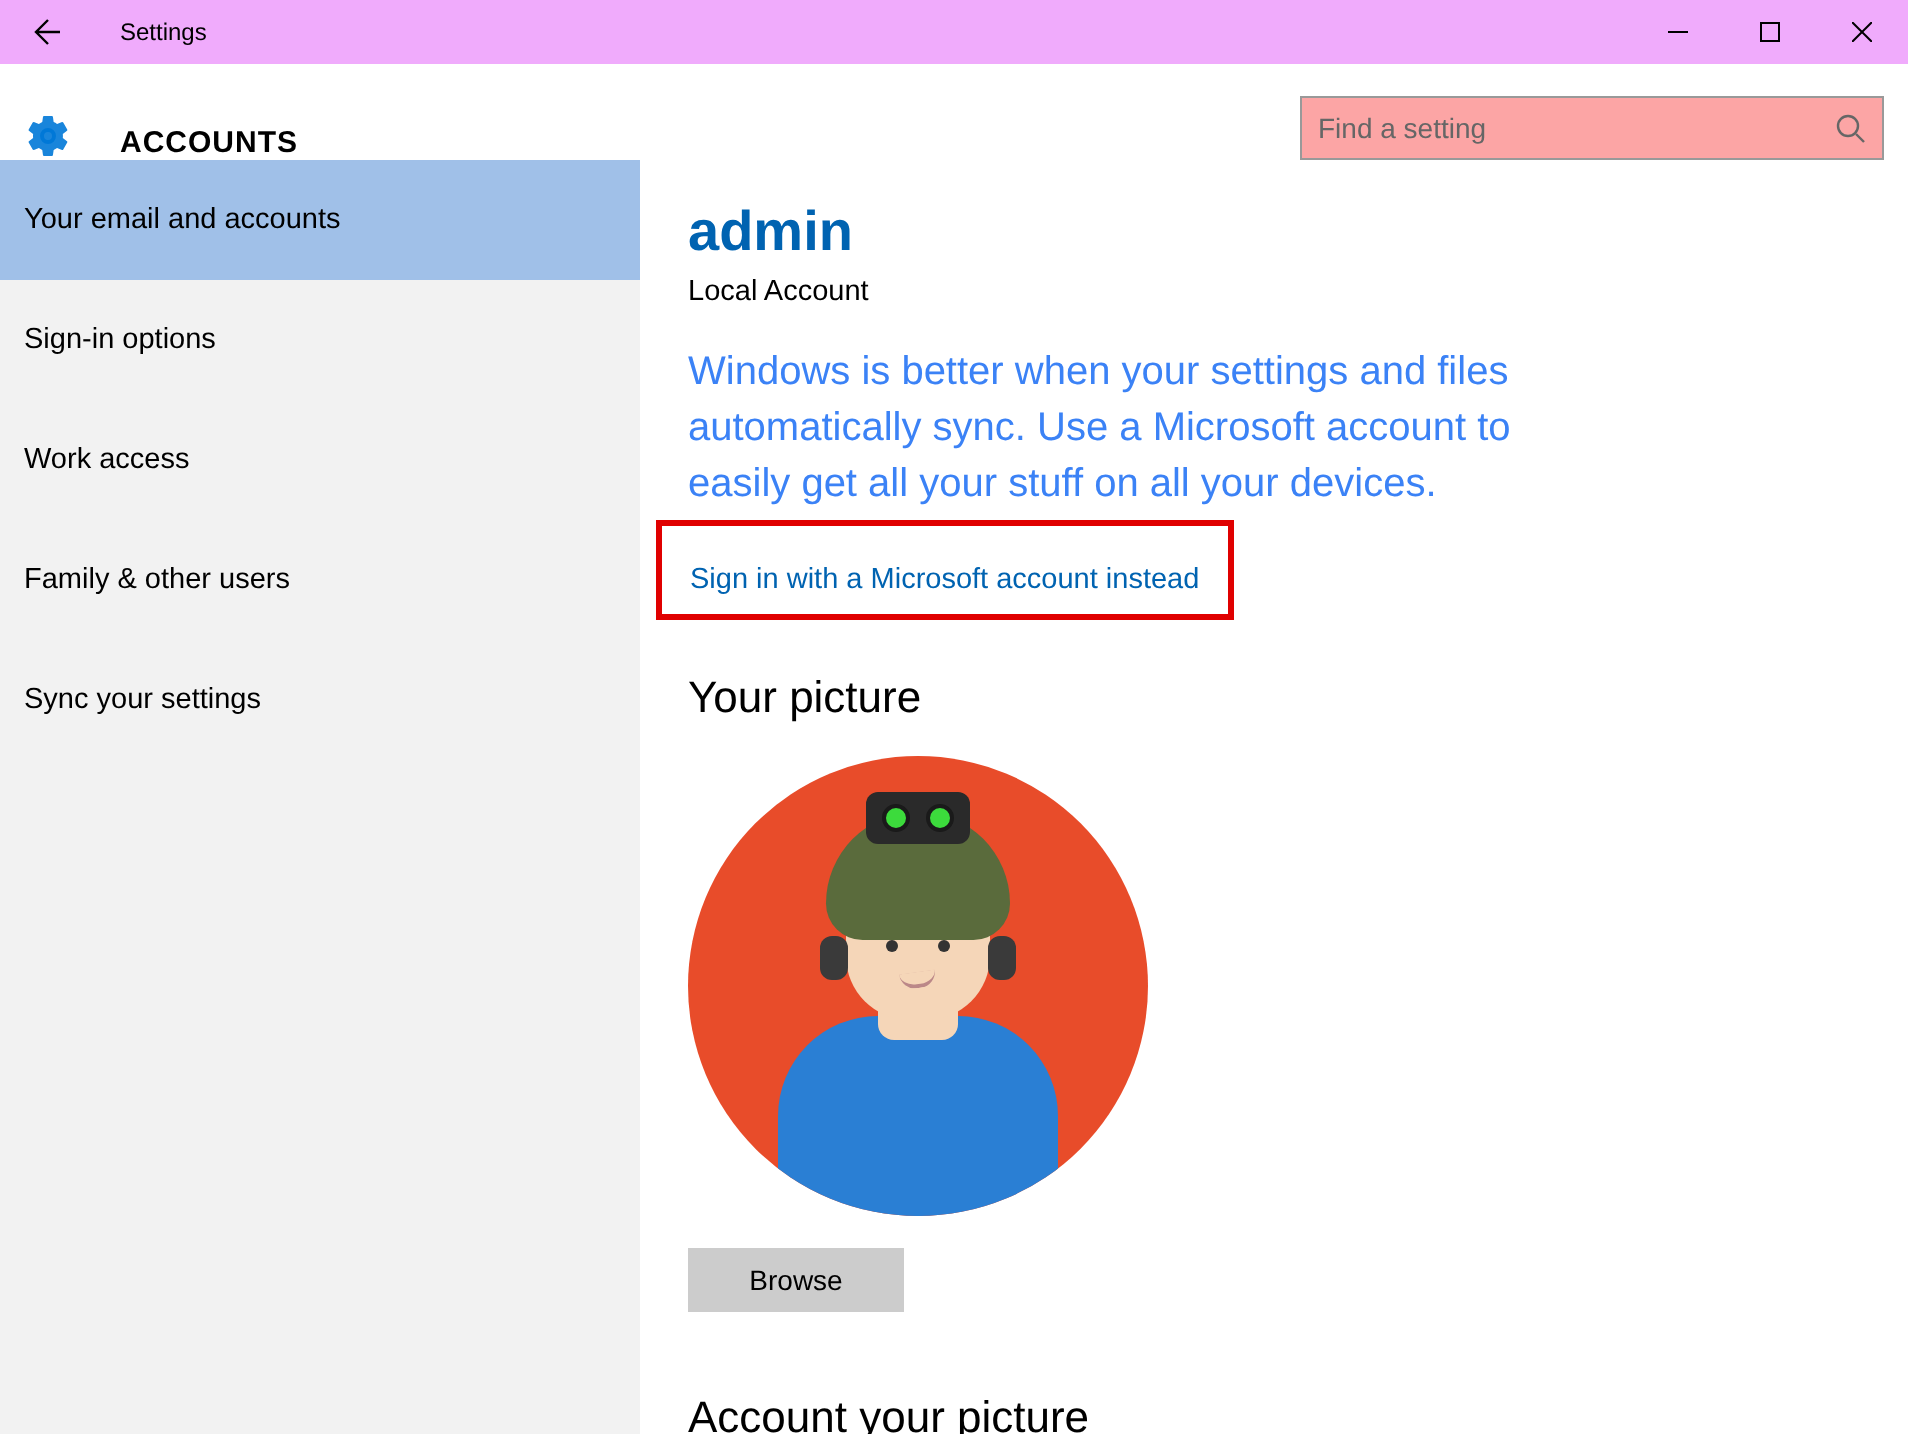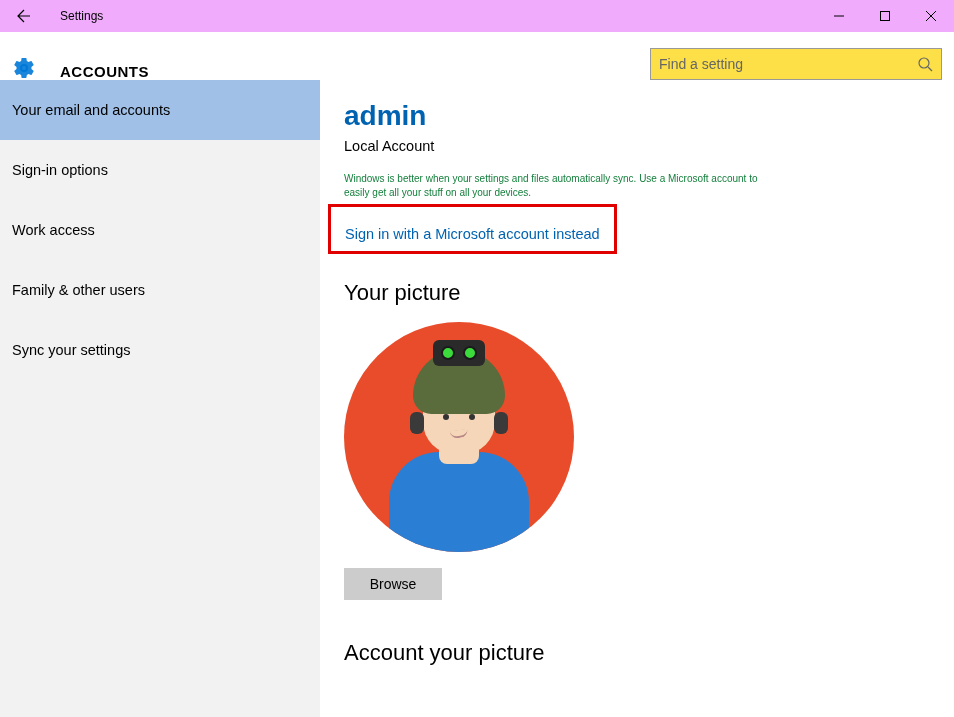--- a/index.html
+++ b/index.html
@@ -69,21 +69,21 @@
     }
     .search-box {
       margin-left: auto;
       margin-right: 0;
       width: 292px;
       height: 32px;
       border: 1px solid #999;
       display: flex;
       align-items: center;
       padding: 0 8px;
-      background: #fde047;
+      background: #fca5a5;
     }
     .search-box input {
       flex: 1;
       border: none;
       outline: none;
       font-size: 14px;
       color: #666;
       background: transparent;
     }
     .search-box input::placeholder {
@@ -124,22 +124,22 @@
       font-weight: 700;
       color: #0063b1;
       margin-bottom: 4px;
     }
     .account-type, .account-role {
       font-size: 14.5px;
       color: #000;
       line-height: 1.4;
     }
     .description {
-      font-size: 10px;
-      color: #15803d;
+      font-size: 20px;
+      color: #3b82f6;
       margin-top: 16px;
       line-height: 1.4;
       max-width: 440px;
     }
     .highlight-box {
       border: 3px solid #e00000;
       display: inline-block;
       margin-top: 4px;
       margin-left: -16px;
       padding: 18px 14px 8px 14px;
@@ -159,21 +159,21 @@
     .avatar-circle {
       width: 230px;
       height: 230px;
       border-radius: 50%;
       background: #e84c2a;
       position: relative;
       overflow: hidden;
     }
     .browse-btn {
       margin-top: 16px;
-      width: 98px;
+      width: 108px;
       height: 32px;
       background: #ccc;
       border: none;
       font-size: 14px;
       color: #000;
       cursor: pointer;
     }
     .section-title.last {
       margin-top: 40px;
     }

